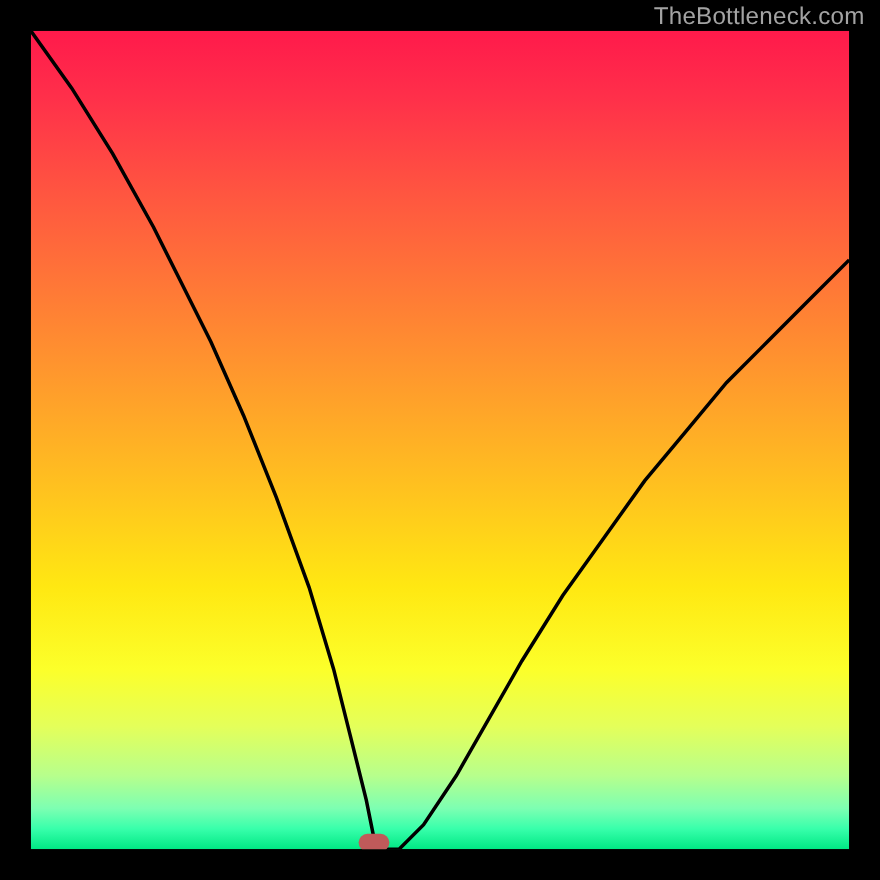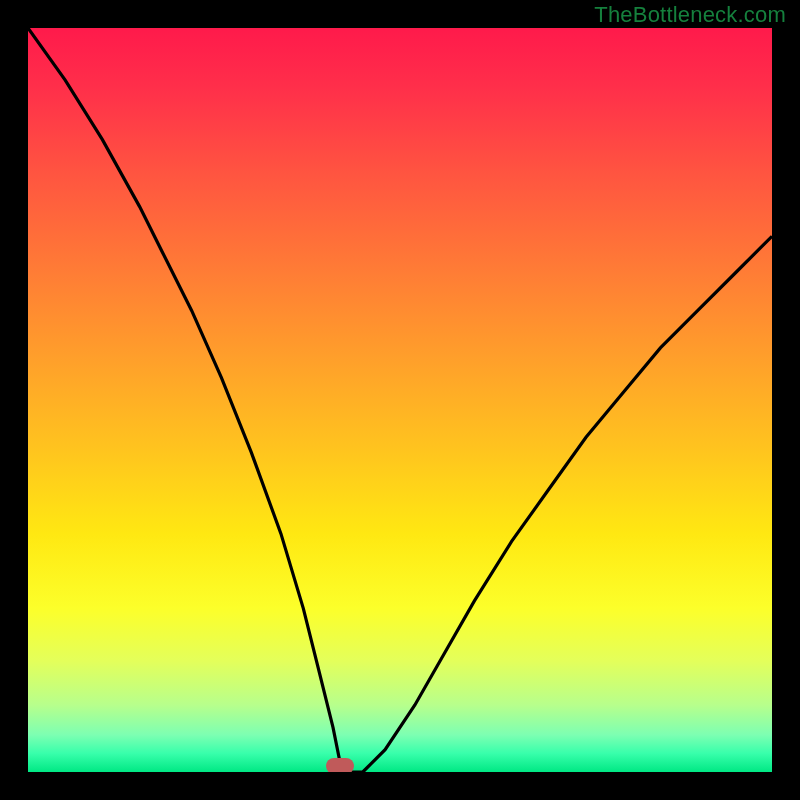--- a/index.html
+++ b/index.html
@@ -55,21 +55,21 @@
     height: 16px;
     border-radius: 8px;
     background: #c05a5a;
     left: 290px;
     bottom: -2px;
   }
   .watermark {
     position: absolute;
     top: 2px;
     right: 14px;
-    color: #15803d;
+    color: #a3a3a3;
     font-size: 22px;
     letter-spacing: 0.2px;
     font-weight: 500;
   }
 </style>
 </head>
 <body>
 
 <div class="frame">
   <div class="watermark">TheBottleneck.com</div>

